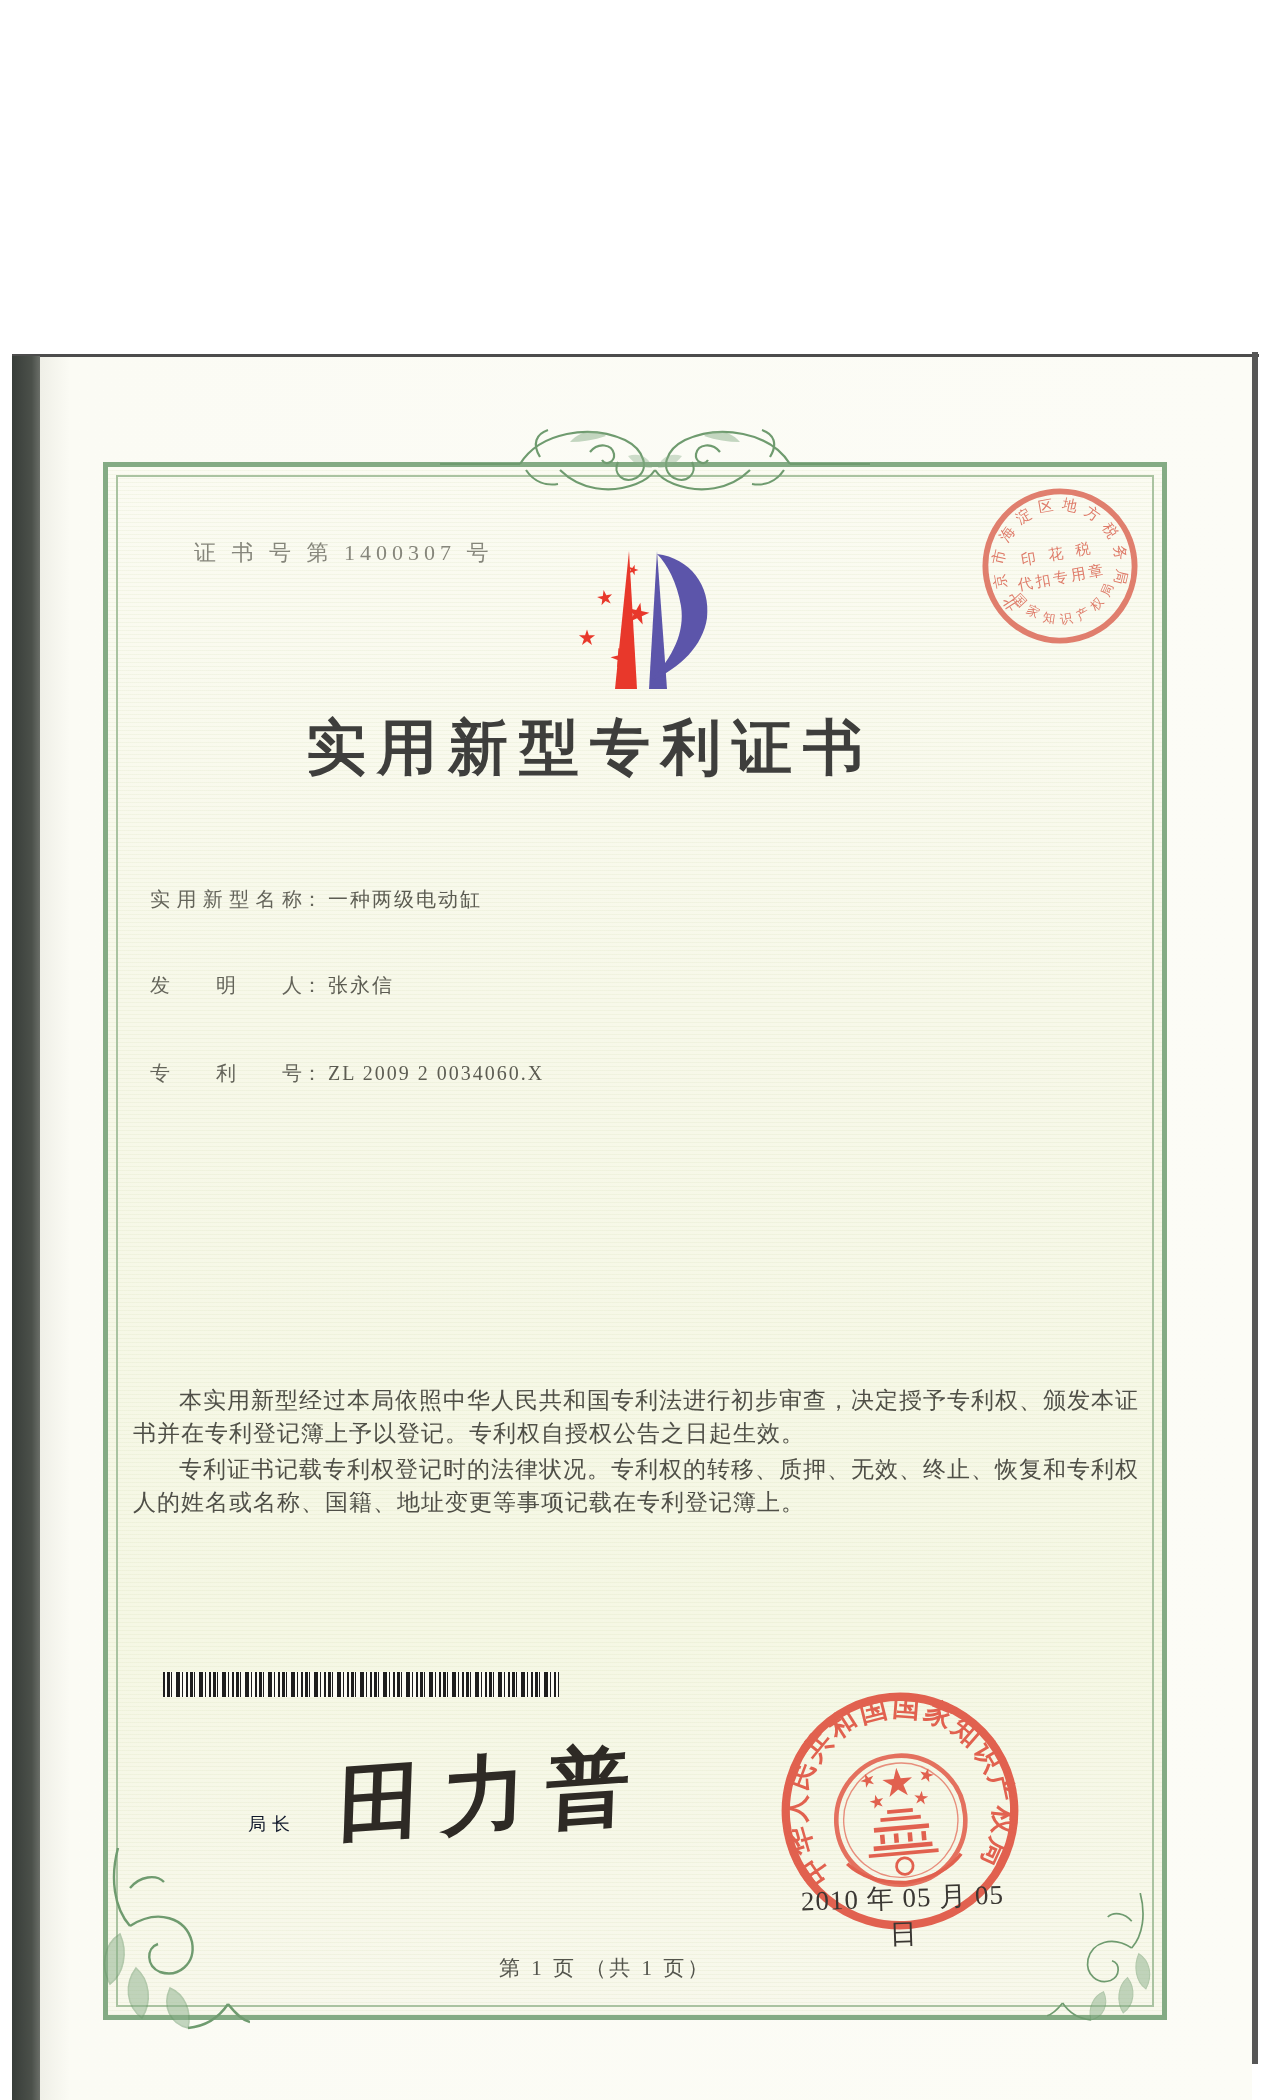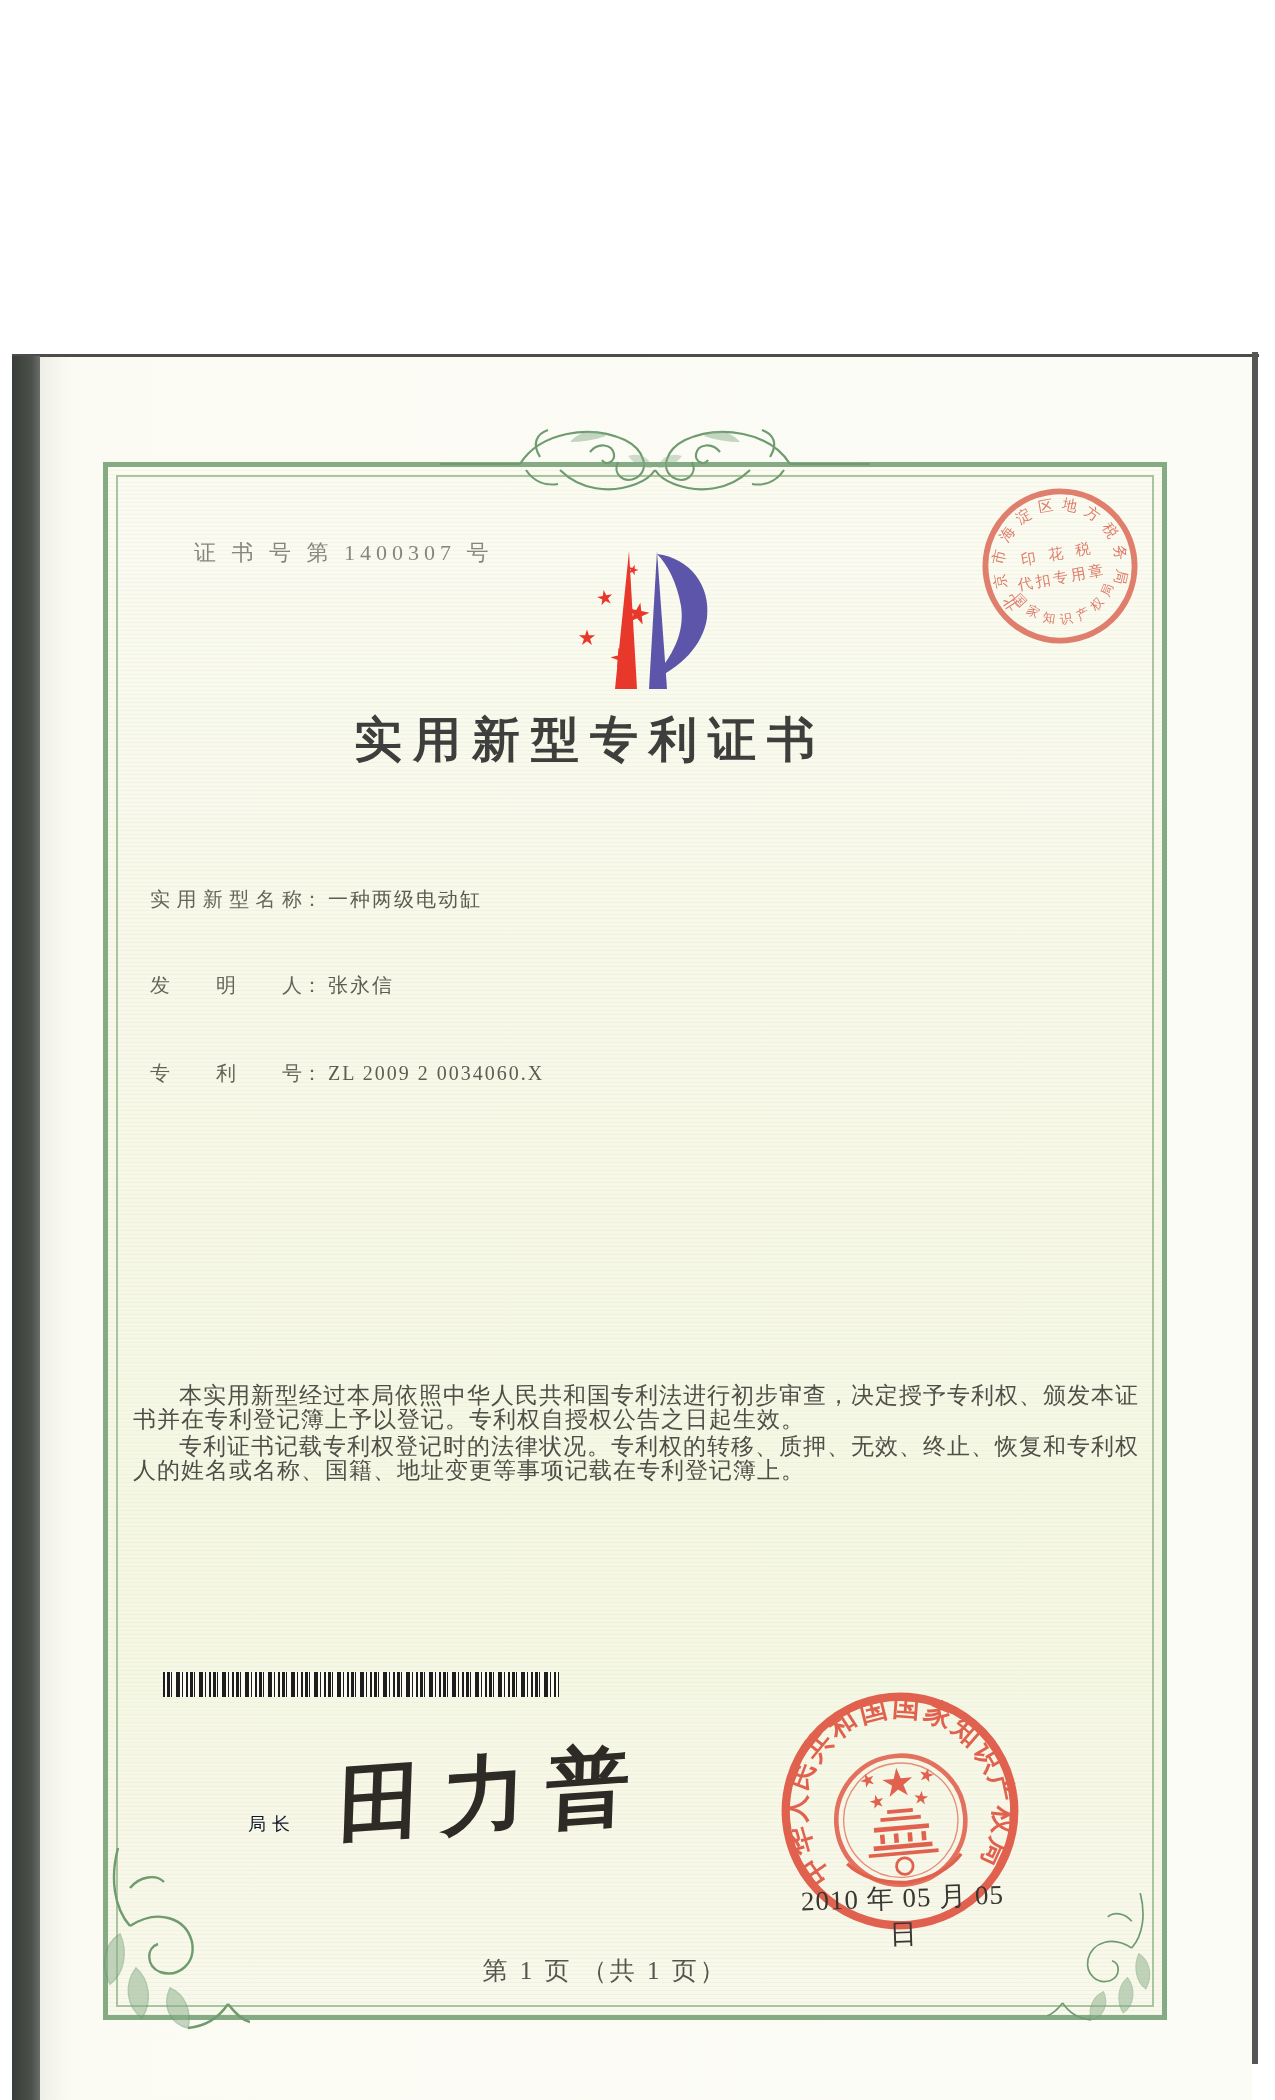--- a/index.html
+++ b/index.html
@@ -22,45 +22,45 @@
   .frame-inner{position:absolute;left:116px;top:475px;width:1038px;height:1532px;
                border:2px solid #aac3a1;box-sizing:border-box;}
   .orn{position:absolute;}
   .orn-top{left:440px;top:412px;width:430px;height:95px;}
   .orn-bl{left:100px;top:1848px;width:150px;height:190px;}
   .orn-br{left:1025px;top:1893px;width:150px;height:134px;transform:scaleX(-1);}
   
   .cert-no{position:absolute;left:146px;top:538px;font-size:22px;letter-spacing:5px;color:#86867b;margin-left:48px;}
   .logo{position:absolute;left:545px;top:548px;width:170px;height:148px;}
   .title{position:absolute;left:160px;top:708px;width:860px;text-align:center;
-         font-size:48px;font-weight:bold;letter-spacing:11px;color:#3e3e3c;}
+         font-size:60px;font-weight:bold;letter-spacing:11px;color:#3e3e3c;}
   .tax-stamp{position:absolute;left:978px;top:484px;width:164px;height:164px;
              transform:rotate(-10deg);opacity:.88;}
   .field{position:absolute;left:150px;font-size:20px;color:#64645a;white-space:nowrap;}
   .flabel{display:inline-block;width:152px;text-align:justify;text-align-last:justify;}
   .fcolon{display:inline-block;margin-right:6px;}
   .fvalue{color:#5c5c52;letter-spacing:2px;}
   .f0{top:886px}.f1{top:972px}.f2{top:1060px}.f3{top:1148px}.f4{top:1237px}.f5{top:1326px}
-  .paras{position:absolute;left:133px;top:1384px;width:1012px;font-size:23px;line-height:24px;
+  .paras{position:absolute;left:133px;top:1384px;width:1012px;font-size:23px;line-height:33px;
          color:#4f4f47;}
   .paras p{margin:0 0 3px 0;text-indent:2em;letter-spacing:1px;}
   .barcode{position:absolute;left:163px;top:1672px;width:396px;height:25px;
            background:repeating-linear-gradient(90deg,
              #1d1d1d 0 2px,#fbfbf4 2px 4px,#1d1d1d 4px 7px,#fbfbf4 7px 8px,
              #1d1d1d 8px 9px,#fbfbf4 9px 13px,#1d1d1d 13px 17px,#fbfbf4 17px 19px,
              #1d1d1d 19px 20px,#fbfbf4 20px 23px);}
   .role{position:absolute;left:248px;top:1812px;font-size:18px;letter-spacing:6px;color:#0f172a;}
   .sig{position:absolute;left:338px;top:1738px;font-size:84px;font-weight:bold;color:#2e2a25;
        letter-spacing:20px;transform:rotate(-4deg) skewX(-6deg);white-space:nowrap;}
   .seal{position:absolute;left:771px;top:1682px;width:258px;height:258px;
         transform:rotate(-5deg);opacity:.92;}
   .seal-date{position:absolute;left:788px;top:1880px;width:230px;text-align:center;
              font-size:27px;color:#3a3733;letter-spacing:1px;transform:rotate(-2deg);}
   .footer{position:absolute;left:440px;top:1954px;width:330px;text-align:center;
-          font-size:25px;letter-spacing:3px;color:#53544c;}
+          font-size:21px;letter-spacing:3px;color:#53544c;}
 </style>
 </head>
 <body>
 
 <div class="stage">
 
   <div class="scan-top"></div>
   <div class="scan-left"></div>
   <div class="scan-right"></div>
   <div class="paper"></div>

